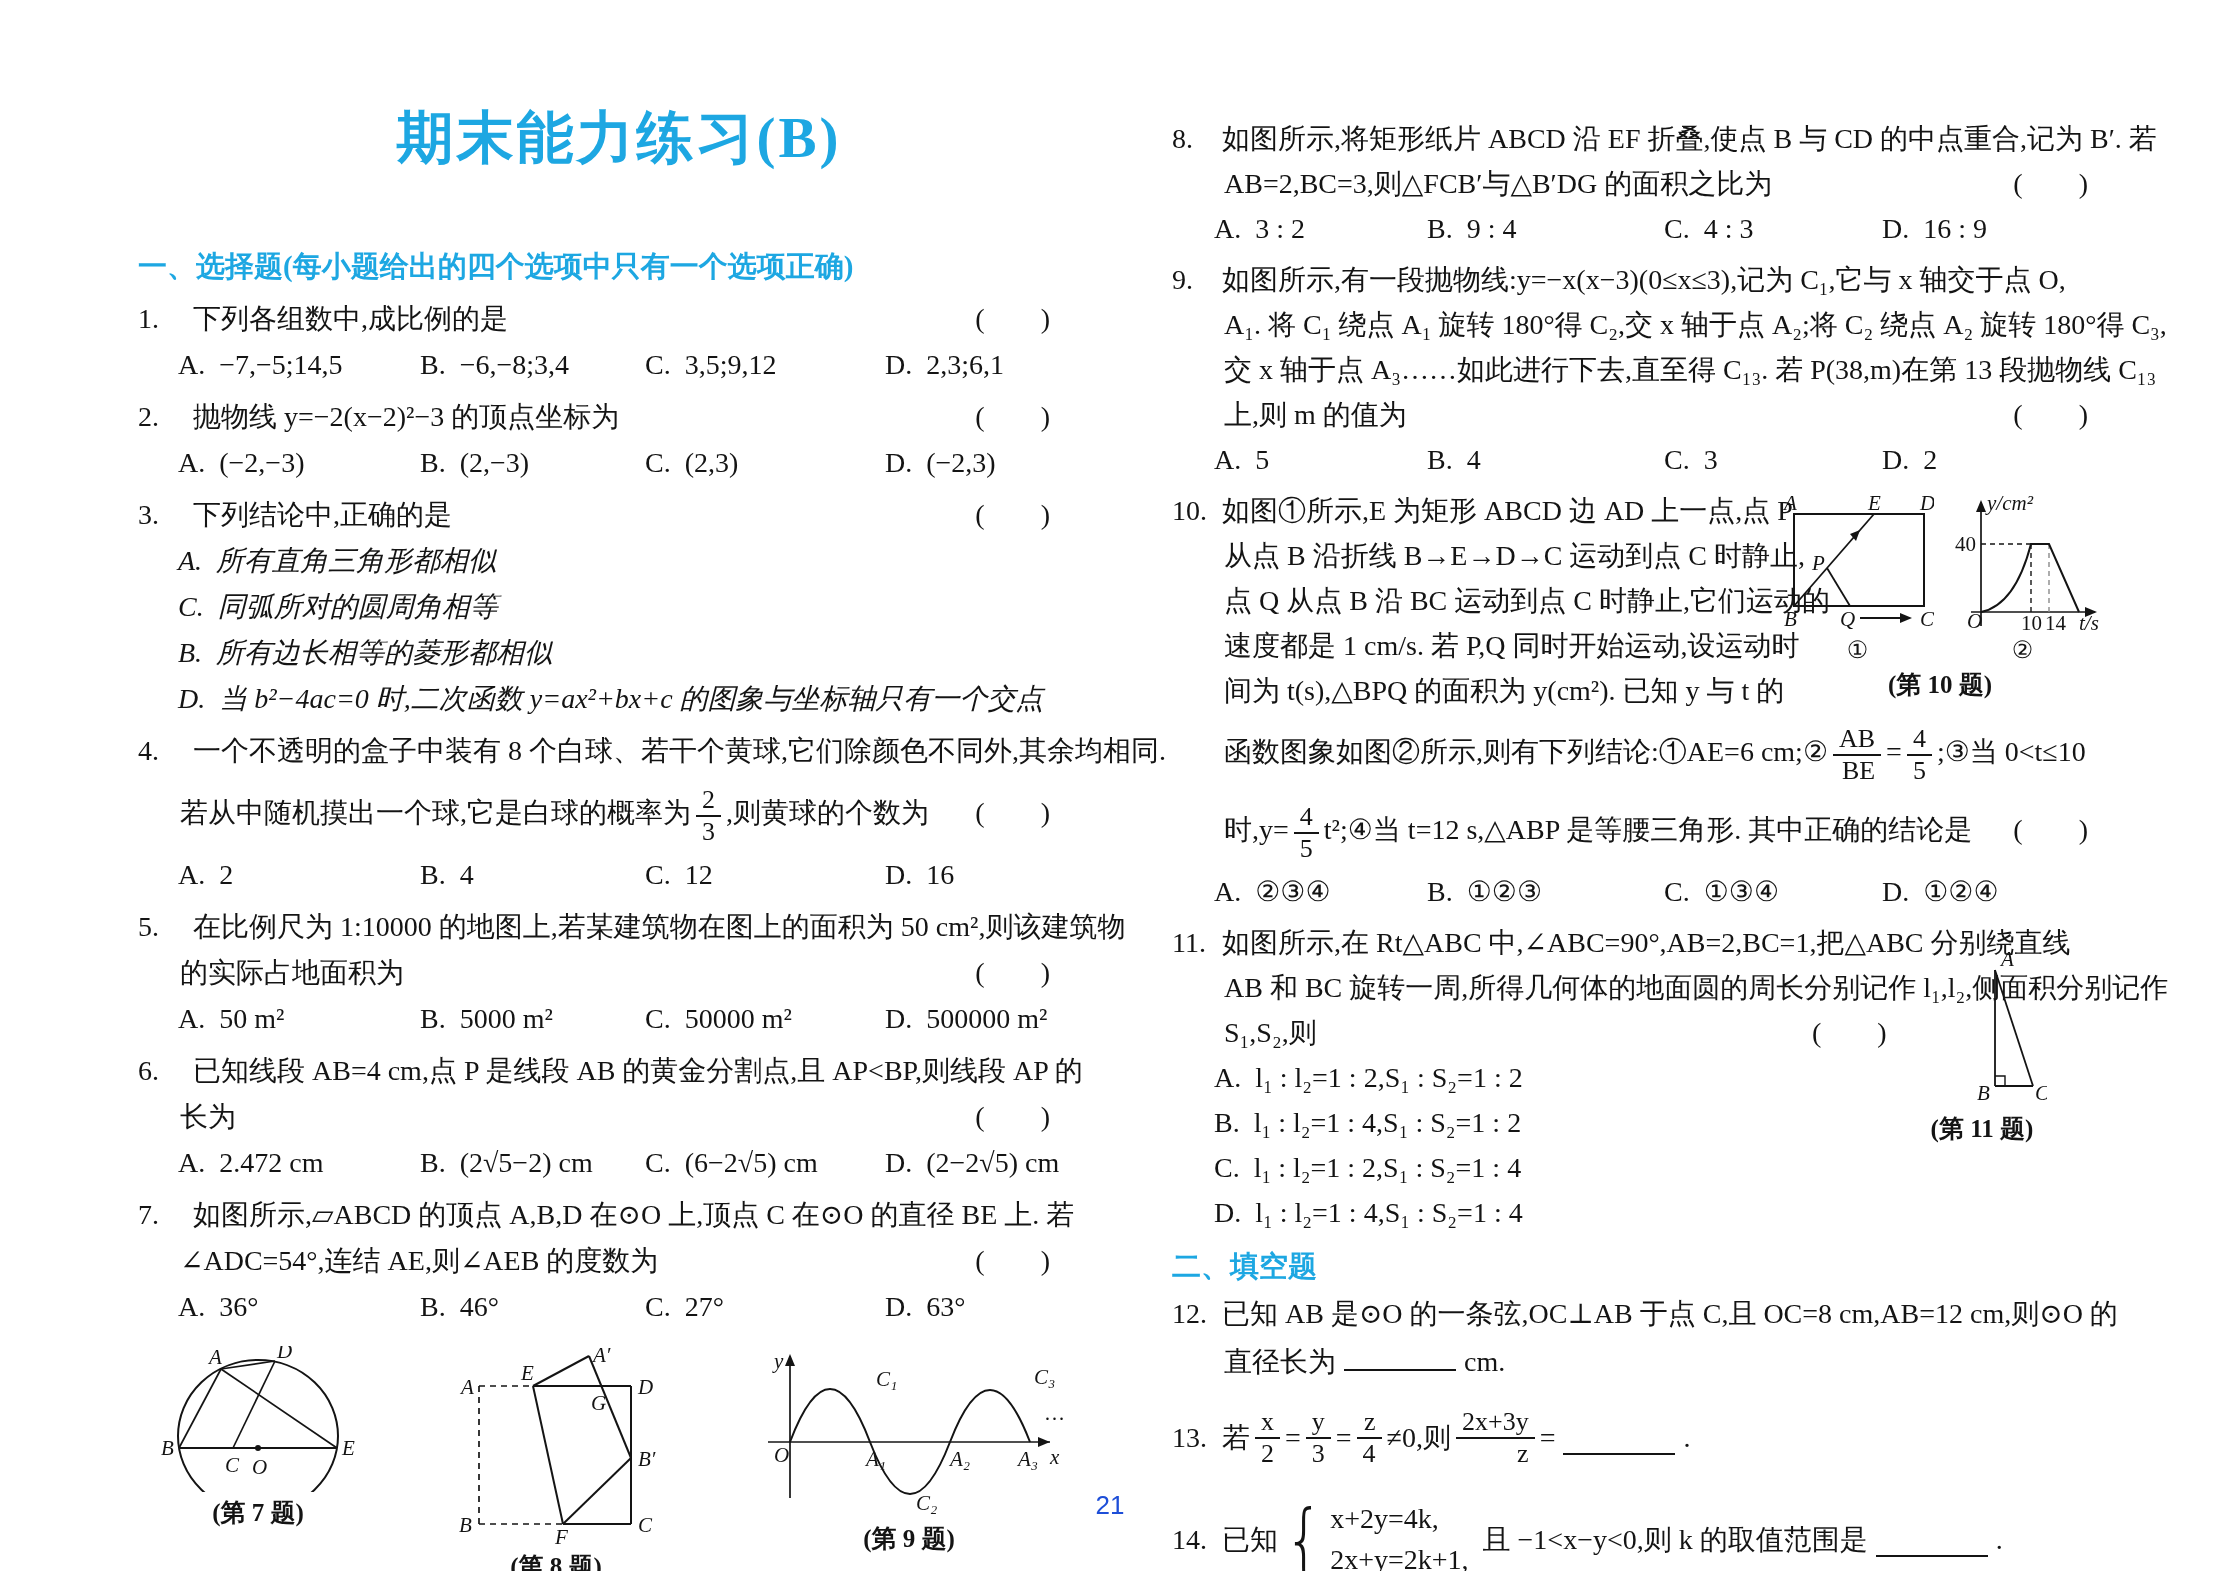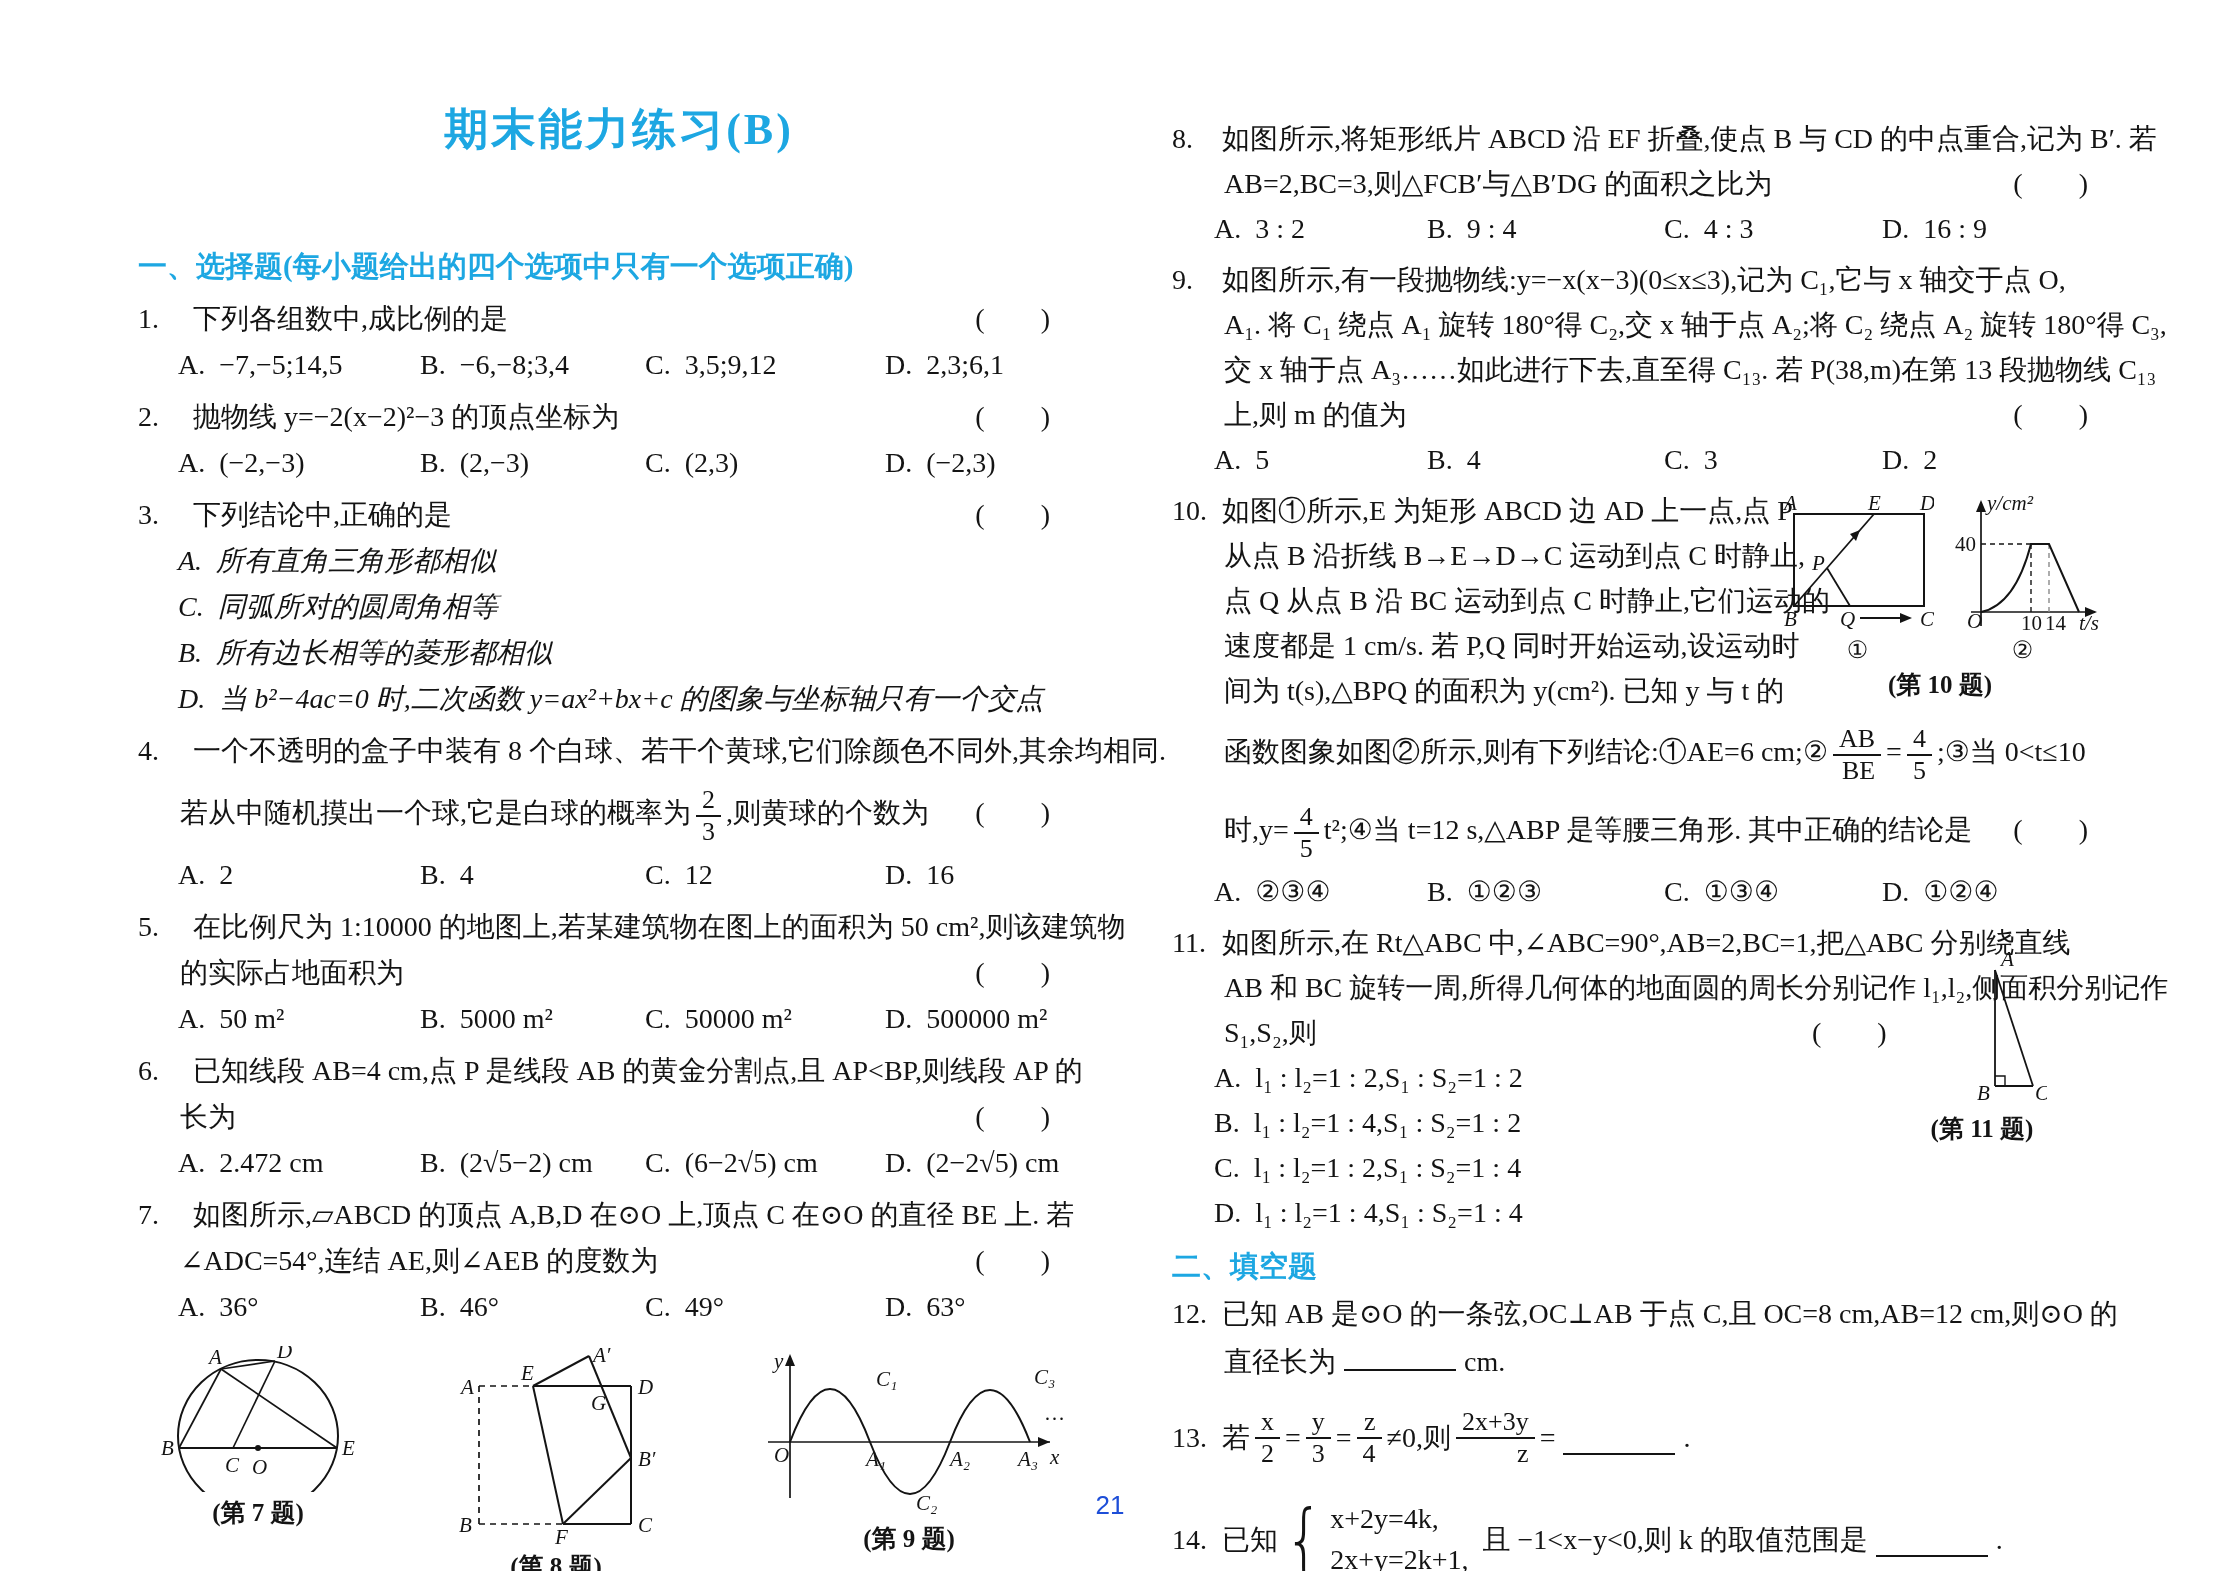--- a/index.html
+++ b/index.html
@@ -1,20 +1,20 @@
 <!DOCTYPE html>
 <html><head>
 <meta charset="utf-8">
 <style>
   html,body{margin:0;padding:0;background:#d9d9d9;}
   .page{position:relative;width:2221px;height:1571px;background:#ffffff;overflow:hidden;
         font-family:"Liberation Serif","DejaVu Serif",serif;color:#141414;font-size:28px;}
   .cyan{color:#1da7e2;}
   .title{position:absolute;left:138px;top:100px;width:962px;text-align:center;
-         font-size:44px;font-weight:bold;letter-spacing:3px;}
+         font-size:57px;font-weight:bold;letter-spacing:3px;}
   .sec{font-weight:bold;font-size:29px;white-space:pre;}
   .sec1{position:absolute;left:138px;top:247px;}
   .colL{position:absolute;left:138px;top:296px;width:962px;}
   .colR{position:absolute;left:1172px;top:116px;width:988px;}
   .q{position:relative;margin:0 0 6px 0;}
   .ln{position:relative;height:46px;line-height:46px;white-space:pre;}
   .lnR{height:45px;line-height:45px;}
   .lnf{height:78px;line-height:78px;}
   .cont{padding-left:42px;}
   .contR{padding-left:52px;}
@@ -114,21 +114,21 @@
       <div class="ln cont"><span>长为</span><span class="pr">(　　)</span></div>
       <div class="opts">
         <span>A.  2.472 cm</span><span>B.  (2√5−2) cm</span><span>C.  (6−2√5) cm</span><span>D.  (2−2√5) cm</span>
       </div>
     </div>
 
     <div class="q">
       <div class="ln"><span class="qno">7.</span><span>如图所示,▱ABCD 的顶点 A,B,D 在⊙O 上,顶点 C 在⊙O 的直径 BE 上. 若</span></div>
       <div class="ln cont"><span>∠ADC=54°,连结 AE,则∠AEB 的度数为</span><span class="pr">(　　)</span></div>
       <div class="opts">
-        <span>A.  36°</span><span>B.  46°</span><span>C.  49°</span><span>D.  63°</span>
+        <span>A.  36°</span><span>B.  46°</span><span>C.  27°</span><span>D.  63°</span>
       </div>
     </div>
 
     <div class="figrow">
 
       <div class="figblk f7">
         <svg width="210" height="146" viewBox="0 0 210 146">
           <ellipse cx="105" cy="90" rx="80" ry="76" fill="none" stroke="#141414" stroke-width="2"></ellipse>
           <line x1="26" y1="102" x2="184" y2="102" stroke="#141414" stroke-width="2"></line>
           <line x1="68" y1="23" x2="26" y2="102" stroke="#141414" stroke-width="1.7"></line>

